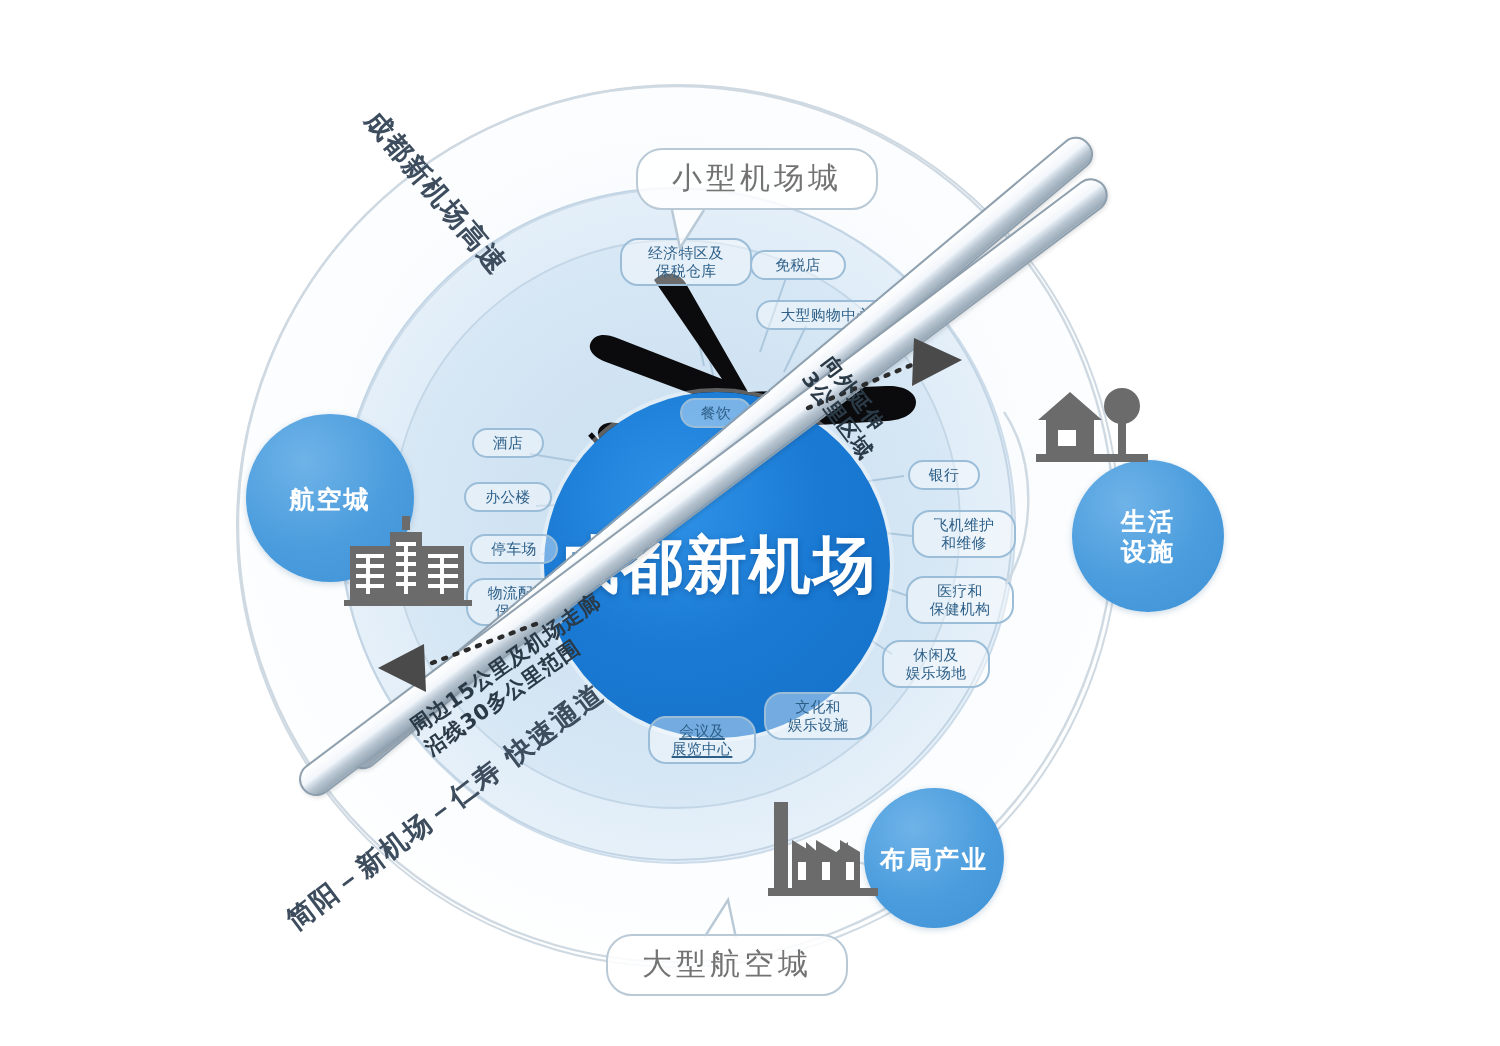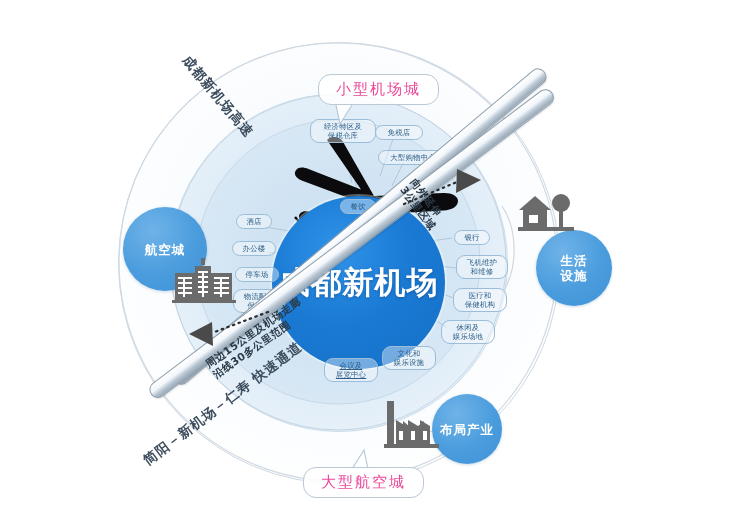--- a/index.html
+++ b/index.html
@@ -53,21 +53,21 @@
     letter-spacing:0.2px;
   }
   .tag.two{line-height:9px;}
 
   
   .callout{
     position:absolute;
     border:1.2px solid #b9c9d6;
     border-radius:13px;
     background:rgba(255,255,255,0.85);
-    color:#ec4899;
+    color:#737373;
     font-size:15px;
     padding:5px 17px;
     white-space:nowrap;
     letter-spacing:2px;
   }
 
   
   .node{
     position:absolute;border-radius:50%;
     background:radial-gradient(circle at 35% 28%, #6fb3e8 0%, #4a9cdd 55%, #3f92d6 100%);

